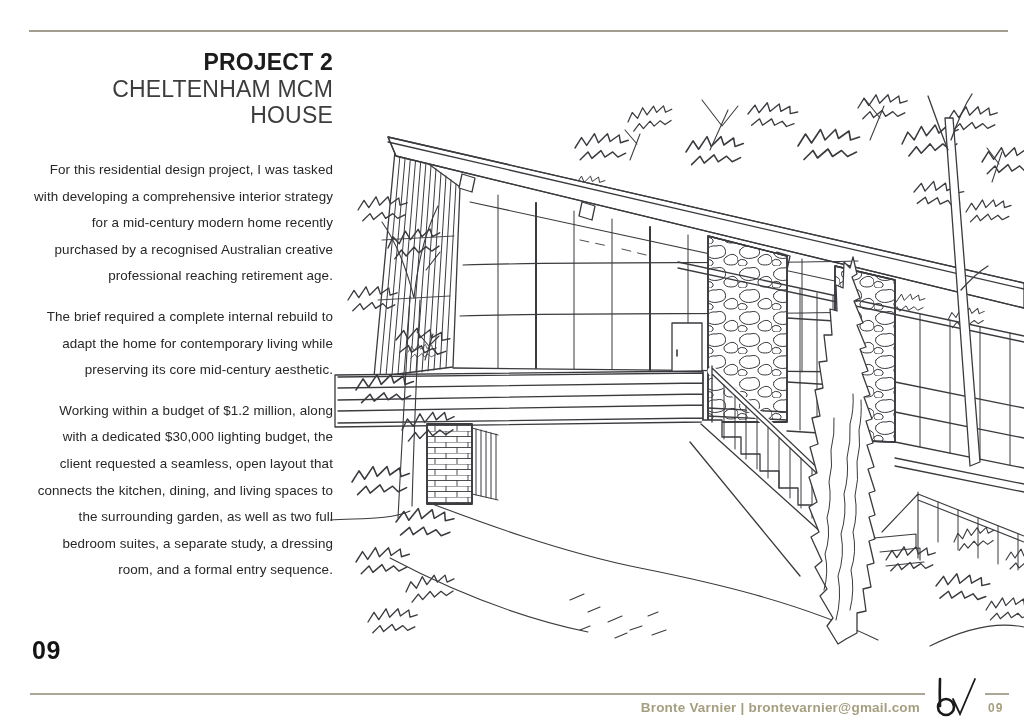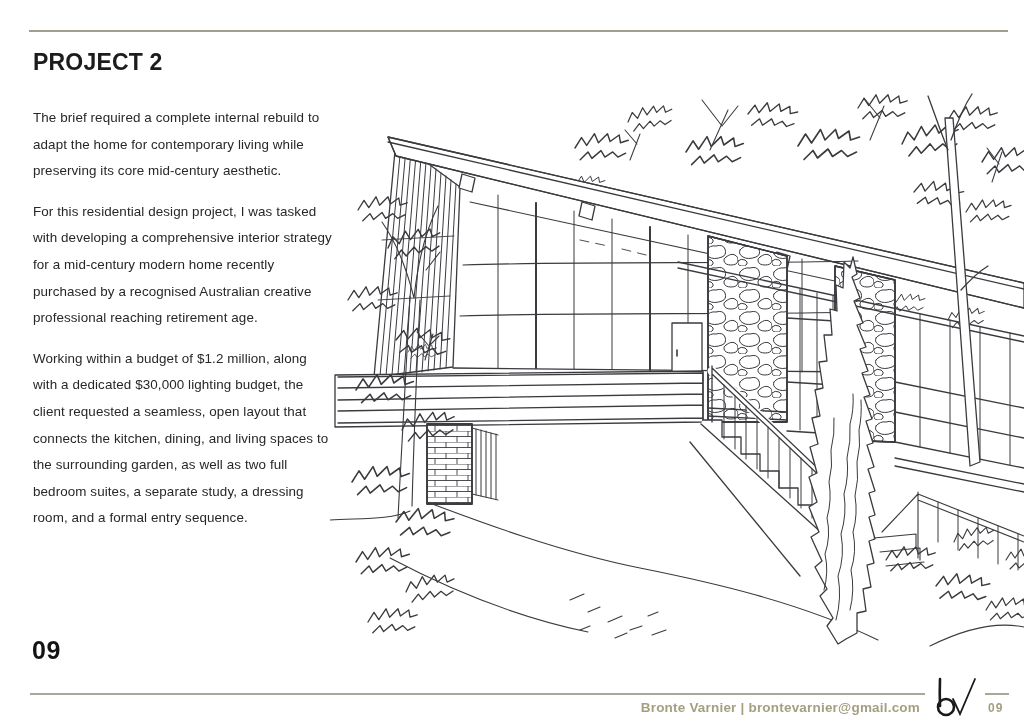--- a/index.html
+++ b/index.html
@@ -4,21 +4,21 @@
 <style>
   html,body{margin:0;padding:0;}
   body{font-family:"Liberation Sans","DejaVu Sans",sans-serif;background:#e8e8e8;}
   .page{position:relative;width:1024px;height:724px;background:#ffffff;overflow:hidden;margin:0 auto;}
 
   .rule{position:absolute;height:1.5px;background:#a19e90;}
   .rule-top{left:29px;top:30px;width:979px;}
   .rule-footer-left{left:30px;top:693px;width:895px;background:#aaa795;}
   .rule-footer-right{left:985px;top:693px;width:24px;background:#aaa795;}
 
-  .content{position:absolute;left:33px;top:49px;width:300px;color:#262626;}
+  .content{position:absolute;left:33px;top:49px;width:300px;color:#262626;text-align:right;}
   .title1{font-size:23px;font-weight:bold;color:#1c1c1c;line-height:27px;letter-spacing:.2px;margin:0;}
   .title2{font-size:23px;font-weight:400;color:#3d3d3d;line-height:26px;letter-spacing:.2px;margin:0;}
   .content p{font-size:13.4px;line-height:26.6px;margin:0 0 14px 0;letter-spacing:.1px;color:#272727;}
   .content p:first-of-type{margin-top:29px;}
 
   .bigpage{position:absolute;left:32px;top:636px;font-size:25px;font-weight:bold;color:#141414;letter-spacing:.5px;}
 
   .footer-contact{position:absolute;top:700px;right:104px;font-size:13.5px;font-weight:bold;color:#a59f80;letter-spacing:.2px;text-align:center;}
   .footer-page{position:absolute;left:988px;top:701px;font-size:12px;font-weight:bold;color:#a59f80;letter-spacing:1px;}
   .logo{position:absolute;left:932px;top:677px;width:48px;height:42px;}
@@ -27,22 +27,23 @@
 </style>
 </head>
 <body>
 
 <div class="page">
 
   <div class="rule rule-top"></div>
 
   <div class="content">
     <h1 class="title1">PROJECT 2</h1>
+    <h2 class="title2">CHELTENHAM MCM HOUSE</h2>
+    <p>For this residential design project, I was tasked with developing a comprehensive interior strategy for a mid-century modern home recently purchased by a recognised Australian creative professional reaching retirement age.</p>
     <p>The brief required a complete internal rebuild to adapt the home for contemporary living while preserving its core mid-century aesthetic.</p>
-    <p>For this residential design project, I was tasked with developing a comprehensive interior strategy for a mid-century modern home recently purchased by a recognised Australian creative professional reaching retirement age.</p>
     <p>Working within a budget of $1.2 million, along with a dedicated $30,000 lighting budget, the client requested a seamless, open layout that connects the kitchen, dining, and living spaces to the surrounding garden, as well as two full bedroom suites, a separate study, a dressing room, and a formal entry sequence.</p>
   </div>
 
   <div class="bigpage">09</div>
 
   <svg class="sketch" viewBox="0 0 694 560" role="img" fill="none" stroke="#3a3a3f" stroke-width="1.3" stroke-linecap="round" stroke-linejoin="round" aria-label="Hand-drawn ink sketch of the Cheltenham mid-century modern house: slanted shed roof with exposed beams, full-height mullioned window wall, stone chimney piers, raised timber deck on a brick pier, staircase with balustrade, tall cypress and surrounding garden trees">
     <defs>
       <g id="scb" stroke-width="1.1">
         <path d="M0,0 l5,-8 4,6 6,-9 3,7 7,-7 2,6 7,-5 1,6 6,-2"></path>
         <path d="M4,9 l6,-6 3,5 7,-6 3,5 6,-4 4,4 6,-3"></path>

